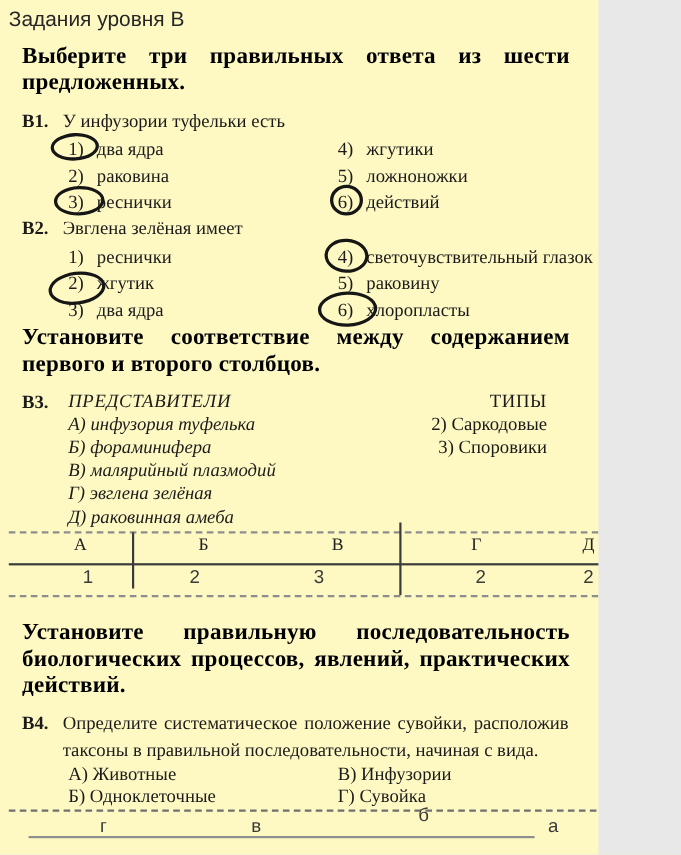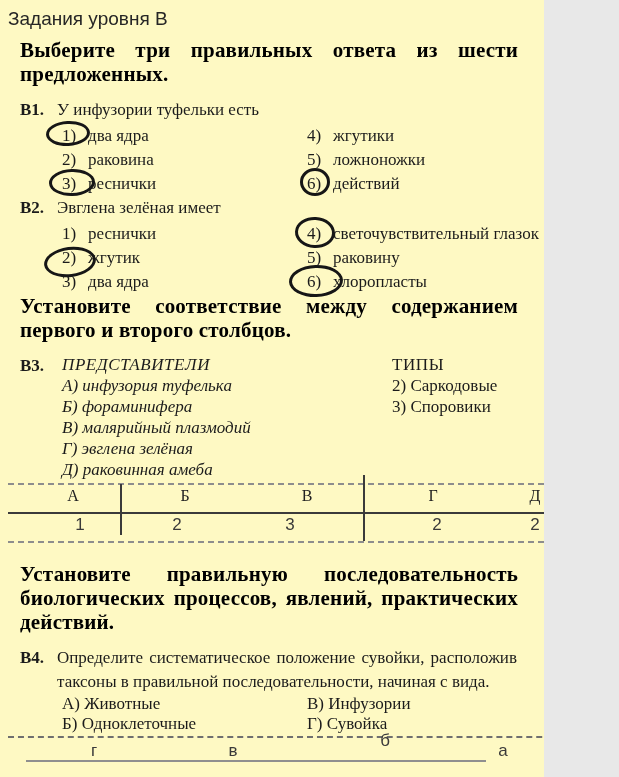--- a/index.html
+++ b/index.html
@@ -44,21 +44,21 @@
   .opt{position:relative;white-space:nowrap;}
   .num{display:inline-block;min-width:26px;}
   .pen-circle{
     position:absolute;display:none;
     border:3px solid #161616;border-radius:50%;
     box-sizing:border-box;pointer-events:none;
   }
   .pen-circle.show{display:block;}
   .match-cols{display:flex;margin-left:54px;margin-top:2px;font-size:17px;line-height:21px;}
   .match-left{width:330px;font-style:italic;}
-  .match-right{width:auto;}
+  .match-right{width:auto;text-align:right;}
   .col-head{letter-spacing:0.6px;}
   .match-item{white-space:nowrap;}
   
   .ans-table{position:relative;height:64px;margin-top:2px;width:600px;}
   .t-line{position:absolute;left:0;right:4px;}
   .t-top{top:1px;border-top:2px dashed #8d8d8d;}
   .t-mid{top:30px;border-top:2px solid #3b3b3b;}
   .t-bot{top:59px;border-top:2px dashed #8d8d8d;}
   .t-vline{position:absolute;width:2px;background:#3a3a3a;}
   .t-v1{left:112px;top:2px;height:51px;}

